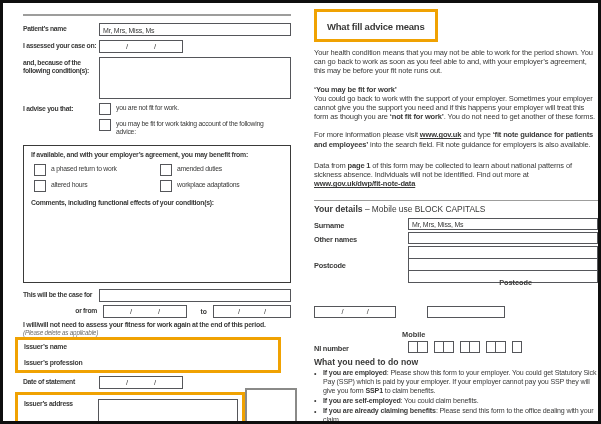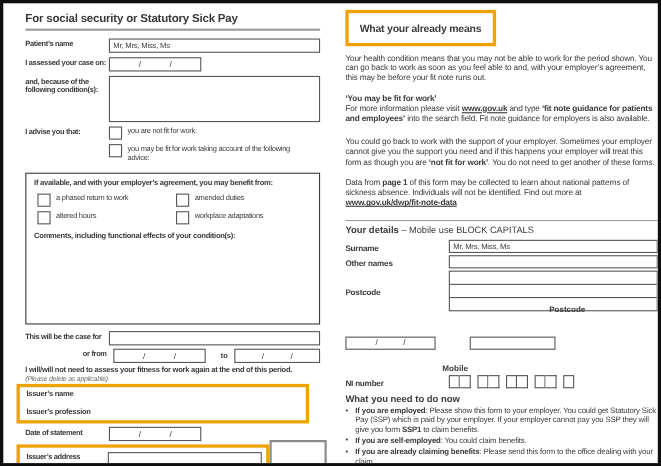--- a/index.html
+++ b/index.html
@@ -75,21 +75,20 @@
   .bdot{flex:none;width:9px;font-size:7px;line-height:8.8px;padding-top:0.5px;}
   .btxt{flex:1;font-size:7.1px;line-height:8.8px;letter-spacing:-0.15px;}
 </style>
 </head>
 <body>
 
 <div class="page">
 
   <div class="col-left">
     <div class="form-title">
-      <div>For social security or Statutory Sick Pay</div>
     </div>
     <div class="title-rule"></div>
 
     <div class="row">
       <div class="lbl">Patient’s name</div>
       <div class="input"><span>Mr, Mrs, Miss, Ms</span></div>
     </div>
 
     <div class="row">
       <div class="lbl nw">I assessed your case on:</div>
@@ -187,29 +186,29 @@
           <div class="addr-big"></div>
         </div>
 
       </div>
       <div class="stamp"></div>
     </div>
   </div>
 
   <div class="col-right">
     <div class="hl advice-hbox">
-      <span class="advice-h">What your already means</span>
+      <span class="advice-h">What fill advice means</span>
     </div>
 
     <div class="p gap">Your health condition means that you may not be able to work for the period shown. You can go back to work as soon as you feel able to and, with your employer’s agreement, this may be before your fit note runs out.</div>
 
     <div class="p pt">‘You may be fit for work’</div>
+    <div class="p gap"><span>You could go back to work with the support of your employer. Sometimes your employer cannot give you the support you need and if this happens your employer will treat this form as though you are </span><b>‘not fit for work’</b><span>. You do not need to get another of these forms.</span></div>
+
     <div class="p" style="margin-bottom:12px;"><span>For more information please visit </span><b class="u">www.gov.uk</b><span> and type </span><b>‘fit note guidance for patients and employees’</b><span> into the search field. Fit note guidance for employers is also available.</span></div>
-
-    <div class="p gap"><span>You could go back to work with the support of your employer. Sometimes your employer cannot give you the support you need and if this happens your employer will treat this form as though you are </span><b>‘not fit for work’</b><span>. You do not need to get another of these forms.</span></div>
 
     <div class="p" style="margin-bottom:12px;"><span>Data from </span><b>page 1</b><span> of this form may be collected to learn about national patterns of sickness absence. Individuals will not be identified. Find out more at </span><b class="u">www.gov.uk/dwp/fit-note-data</b></div>
 
 
     
     <div class="sect">
       <div class="sect-h"><b>Your details</b><span> – Mobile use BLOCK CAPITALS</span></div>
 
       <div class="frow">
         <div class="flbl">Surname</div>

